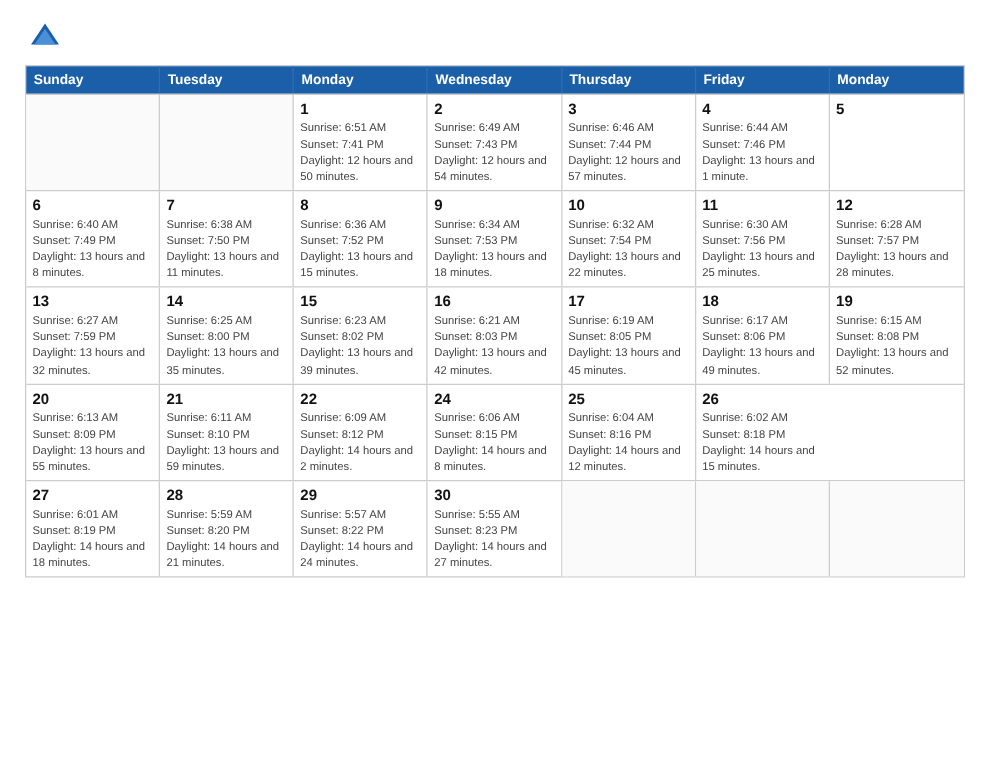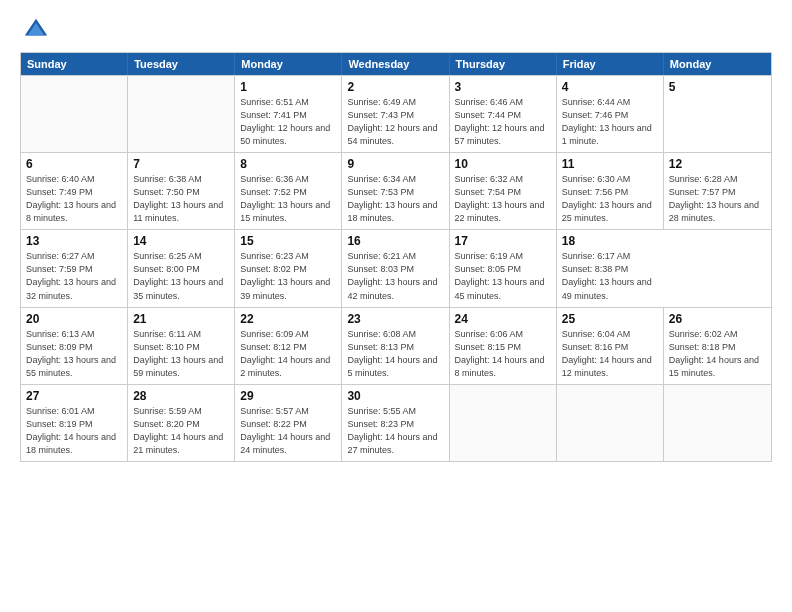--- a/index.html
+++ b/index.html
@@ -265,23 +265,30 @@
           <div class="cal-cell">
             <span class="day-num">17</span>
             <div class="day-info">Sunrise: 6:19 AM
 Sunset: 8:05 PM
 Daylight: 13 hours
 and 45 minutes.</div>
           </div>
           <div class="cal-cell">
             <span class="day-num">18</span>
             <div class="day-info">Sunrise: 6:17 AM
-Sunset: 8:38 PM
+Sunset: 8:06 PM
 Daylight: 13 hours
 and 49 minutes.</div>
+          </div>
+          <div class="cal-cell">
+            <span class="day-num">19</span>
+            <div class="day-info">Sunrise: 6:15 AM
+Sunset: 8:08 PM
+Daylight: 13 hours
+and 52 minutes.</div>
           </div>
         </div>
         <div class="cal-week">
           <div class="cal-cell">
             <span class="day-num">20</span>
             <div class="day-info">Sunrise: 6:13 AM
 Sunset: 8:09 PM
 Daylight: 13 hours
 and 55 minutes.</div>
           </div>
@@ -291,27 +298,20 @@
 Sunset: 8:10 PM
 Daylight: 13 hours
 and 59 minutes.</div>
           </div>
           <div class="cal-cell">
             <span class="day-num">22</span>
             <div class="day-info">Sunrise: 6:09 AM
 Sunset: 8:12 PM
 Daylight: 14 hours
 and 2 minutes.</div>
-          </div>
-          <div class="cal-cell">
-            <span class="day-num">23</span>
-            <div class="day-info">Sunrise: 6:08 AM
-Sunset: 8:13 PM
-Daylight: 14 hours
-and 5 minutes.</div>
           </div>
           <div class="cal-cell">
             <span class="day-num">24</span>
             <div class="day-info">Sunrise: 6:06 AM
 Sunset: 8:15 PM
 Daylight: 14 hours
 and 8 minutes.</div>
           </div>
           <div class="cal-cell">
             <span class="day-num">25</span>

